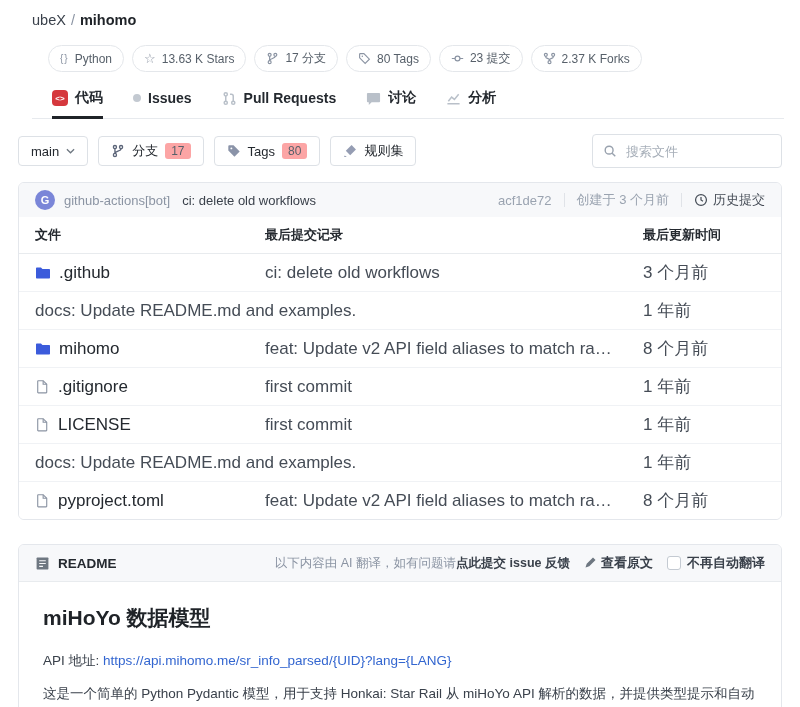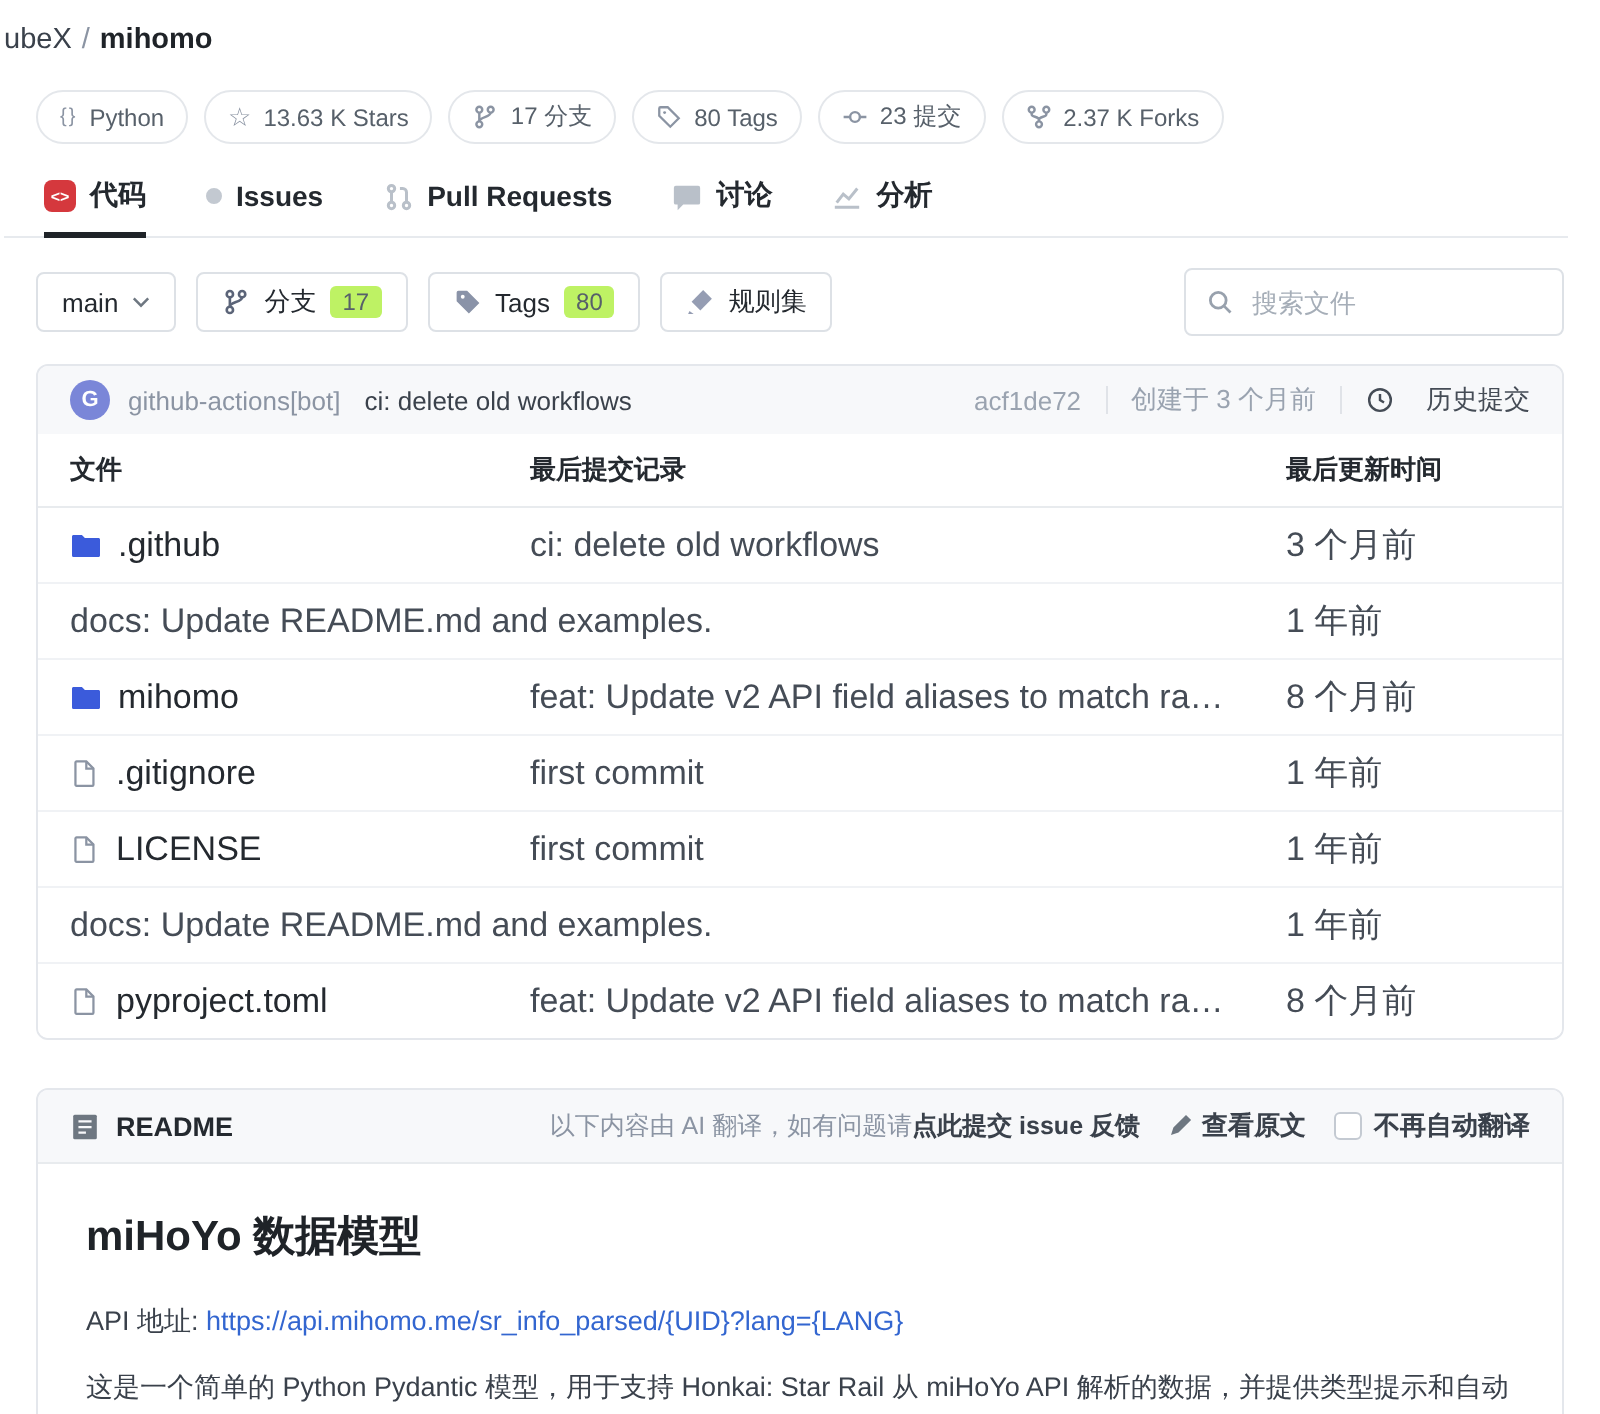--- a/index.html
+++ b/index.html
@@ -4,21 +4,21 @@
 <style>
   * { box-sizing: border-box; }
   html,body { margin:0; padding:0; }
   body {
     width:800px; height:707px; overflow:hidden; background:#fff;
     font-family:"Liberation Sans","DejaVu Sans",sans-serif; color:#24292f;
   }
   .ic { flex:none; display:block; }
 
   
-  .top { padding:12px 16px 0 2px; }
+  .top { padding:12px 16px 0 2px;margin-left:30px; }
   .breadcrumb { font-size:14.5px; color:#3a414b; }
   .breadcrumb .sep { color:#8b94a3; margin:0 5px; }
   .breadcrumb .repo { font-weight:700; color:#1f2328; }
 
   .badges { display:flex; gap:8px; margin:17px 0 0 16px; }
   .badge { display:inline-flex; align-items:center; gap:6px; border:1px solid #e4e7eb;
     border-radius:20px; padding:4px 11px; font-size:12px; color:#57606a; background:#fff; }
   .lang-glyph { font-size:10px; color:#8b94a3; letter-spacing:1px; }
   .star-glyph { font-size:13px; color:#8b94a3; line-height:1; }
 
@@ -28,39 +28,39 @@
   .tab.active::after { content:""; position:absolute; left:0; right:0; bottom:-1px; height:3px; background:#1f2328; }
   .code-tab-icon { width:16px; height:16px; border-radius:4px; background:#d5383d; color:#fff;
     font-size:8px; font-weight:700; display:flex; align-items:center; justify-content:center; }
   .issues-donut { width:6px; height:6px; border:4px solid #c3c9d1; border-radius:50%; }
 
   
   .toolbar { display:flex; align-items:center; margin:15px 18px 0 18px; }
   .btn { display:inline-flex; align-items:center; gap:7px; height:30px; padding:4px 12px;
     border:1px solid #dde1e6; border-radius:4px; background:#fff; font-size:13px;
     color:#24292f; margin-right:10px; cursor:pointer; }
-  .count { background:#bef264; border-radius:3px; padding:1px 6px; font-size:12px; color:#57606a; }
+  .count { background:#fca5a5; border-radius:3px; padding:1px 6px; font-size:12px; color:#57606a; }
   .search { margin-left:auto; display:flex; align-items:center; gap:7px; width:190px; height:30px;
     border:1px solid #dde1e6; border-radius:4px; padding:16px 10px; color:#a6aeb8; }
   .search input { border:0; outline:0; font-size:13px; width:100%; color:#24292f;
     font-family:"Liberation Sans","DejaVu Sans",sans-serif; }
   .search input::placeholder { color:#a6aeb8; }
 
   
   .panel { margin:14px 18px 0 18px; border:1px solid #e4e7ec; border-radius:6px; overflow:hidden; }
   .commitbar { display:flex; align-items:center; background:#f7f8fa; padding:7px 16px; font-size:13px; gap:9px; }
   .avatar { width:20px; height:20px; border-radius:50%; background:#7a86d8; color:#fff; font-size:11px;
     font-weight:700; display:flex; align-items:center; justify-content:center; }
   .author { color:#8b94a3; }
   .commit-msg { color:#3a414b; margin-left:3px; }
   .cb-right { margin-left:auto; display:flex; align-items:center; gap:12px; }
   .hash { color:#9aa3b0; }
   .vdiv { width:1px; height:14px; background:#e0e3e8; }
   .created { color:#9aa3b0; }
-  .history { display:flex; align-items:center; gap:16px; color:#454c56; cursor:pointer; }
+  .history { display:flex; align-items:center; gap:5px; color:#454c56; cursor:pointer; }
 
   .thead { display:flex; padding:9px 16px; font-size:13px; font-weight:700; border-bottom:1px solid #e8ebee; background:#fff; }
   .col-name { width:230px; flex:none; }
   .col-msg  { flex:1; min-width:0; }
   .col-time { width:122px; flex:none; }
   .trow { display:flex; align-items:center; padding:7px 16px; font-size:17px; border-bottom:1px solid #f0f2f5; background:#fff; }
   .trow:last-child { border-bottom:0; }
   .fname { display:flex; align-items:center; gap:8px; color:#24292f; cursor:pointer; }
   .fmsg { color:#454c56; white-space:nowrap; overflow:hidden; text-overflow:ellipsis; padding-right:20px; cursor:pointer; }
   .ftime { color:#454c56; }

